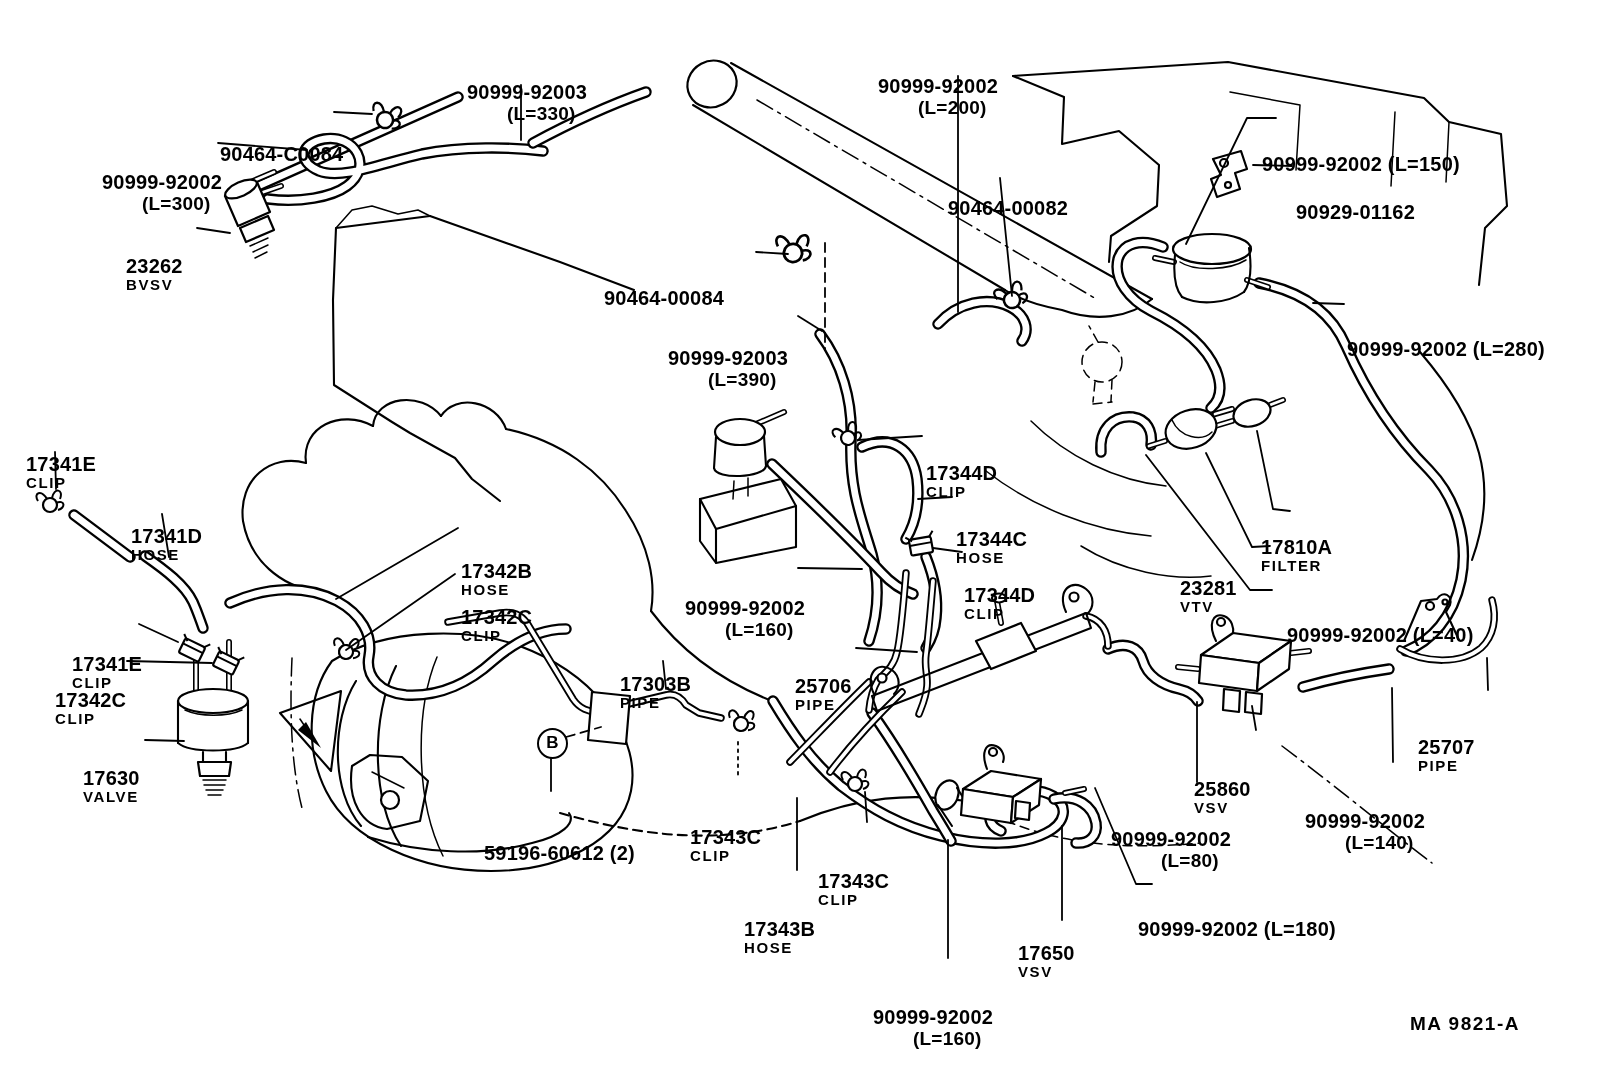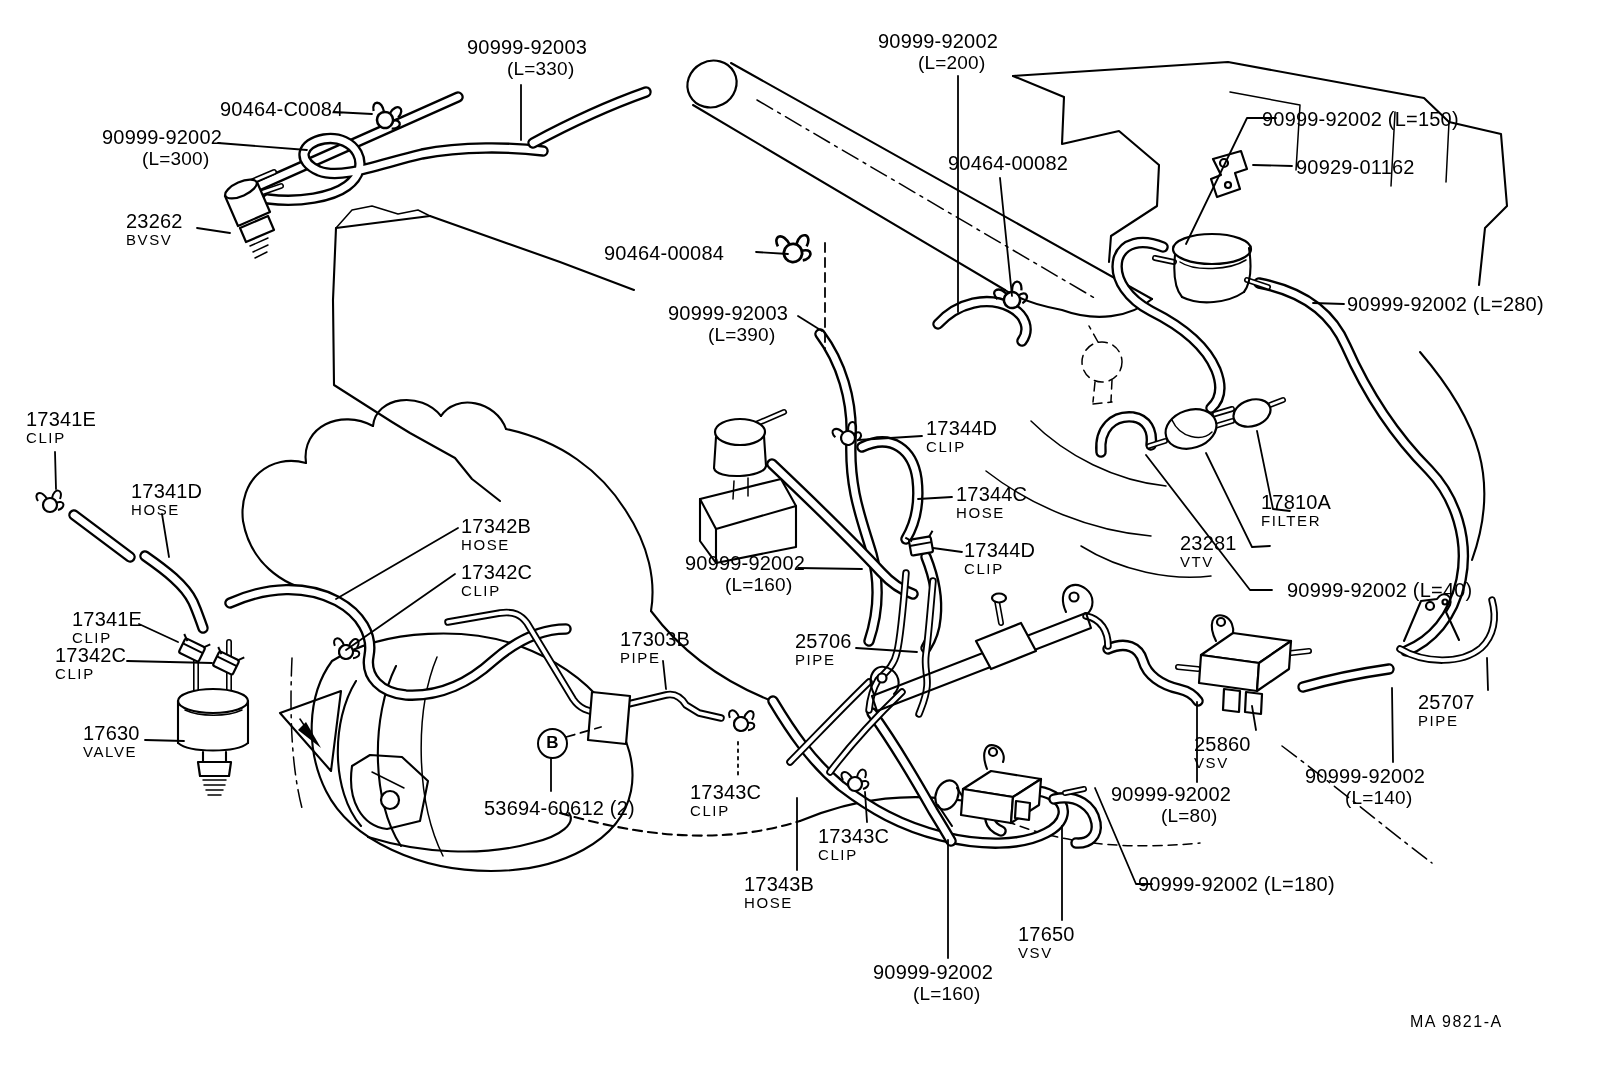--- a/index.html
+++ b/index.html
@@ -14,28 +14,28 @@
   .dashdot{stroke-dasharray:18,6,3,6;}
   .dot{stroke-dasharray:2.5,5;}
   .tube-o{fill:none;stroke:#000;stroke-width:11.5;stroke-linecap:round;stroke-linejoin:round;}
   .tube-i{fill:none;stroke:#fff;stroke-width:6.8;stroke-linecap:round;stroke-linejoin:round;}
   .pipe-o{fill:none;stroke:#000;stroke-width:7.5;stroke-linecap:round;stroke-linejoin:round;}
   .pipe-i{fill:none;stroke:#fff;stroke-width:3.8;stroke-linecap:round;stroke-linejoin:round;}
   .stub-o{fill:none;stroke:#000;stroke-width:6;stroke-linecap:round;}
   .stub-i{fill:none;stroke:#fff;stroke-width:2.8;stroke-linecap:round;}
   .part{fill:#fff;stroke:#000;stroke-width:2.2;stroke-linejoin:round;}
   
-  .lbl{position:absolute;font-weight:normal;line-height:1.12;white-space:nowrap;}
+  .lbl{position:absolute;font-weight:bold;line-height:1.12;white-space:nowrap;margin-top:45px;}
   .lbl .num{font-size:20px;letter-spacing:.2px;}
   .lbl .sub{font-size:15px;letter-spacing:1.6px;}
   .lbl .sub.big{font-size:19px;letter-spacing:.2px;}
   .lbl .indent{padding-left:40px;}
   .callout-b{position:absolute;width:27px;height:27px;border:2.6px solid #000;border-radius:50%;
              text-align:center;line-height:26px;font-weight:bold;font-size:17px;background:#fff;}
-  .code{position:absolute;font-weight:normal;font-size:16px;letter-spacing:1.5px;}
+  .code{position:absolute;font-weight:bold;font-size:19px;letter-spacing:1.5px;}
 </style>
 </head>
 <body>
 
 <div id="stage">
 
 <svg id="art" width="1608" height="1086" viewBox="0 0 1608 1086">
   <defs>
 
     <path id="h_a" d="M 256,187 L 458,97"></path>
@@ -463,21 +463,21 @@
   <div class="lbl" style="left:620px;top:628px">
     <div class="num">17303B</div>
     <div class="sub">PIPE</div>
   </div>
   <div class="lbl" style="left:795px;top:630px">
     <div class="num">25706</div>
     <div class="sub">PIPE</div>
   </div>
   <div class="callout-b" style="left:537px;top:728px">B</div>
   <div class="lbl" style="left:484px;top:797px">
-    <div class="num">53694-60612 (2)</div>
+    <div class="num">59196-60612 (2)</div>
   </div>
   <div class="lbl" style="left:690px;top:781px">
     <div class="num">17343C</div>
     <div class="sub">CLIP</div>
   </div>
   <div class="lbl" style="left:818px;top:825px">
     <div class="num">17343C</div>
     <div class="sub">CLIP</div>
   </div>
   <div class="lbl" style="left:744px;top:873px">
@@ -507,21 +507,21 @@
     <div class="num">90999-92002</div>
     <div class="sub big indent" style="padding-left:50px">(L=80)</div>
   </div>
   <div class="lbl" style="left:1305px;top:765px">
     <div class="num">90999-92002</div>
     <div class="sub big indent">(L=140)</div>
   </div>
   <div class="lbl" style="left:1138px;top:873px">
     <div class="num">90999-92002 (L=180)</div>
   </div>
-  <div class="lbl" style="left:1018px;top:923px">
+  <div class="lbl" style="left:1018px;top:897px">
     <div class="num">17650</div>
     <div class="sub">VSV</div>
   </div>
   <div class="lbl" style="left:873px;top:961px">
     <div class="num">90999-92002</div>
     <div class="sub big indent">(L=160)</div>
   </div>
   <div class="code" style="left:1410px;top:1013px">MA  9821-A</div>
 
 </div>

